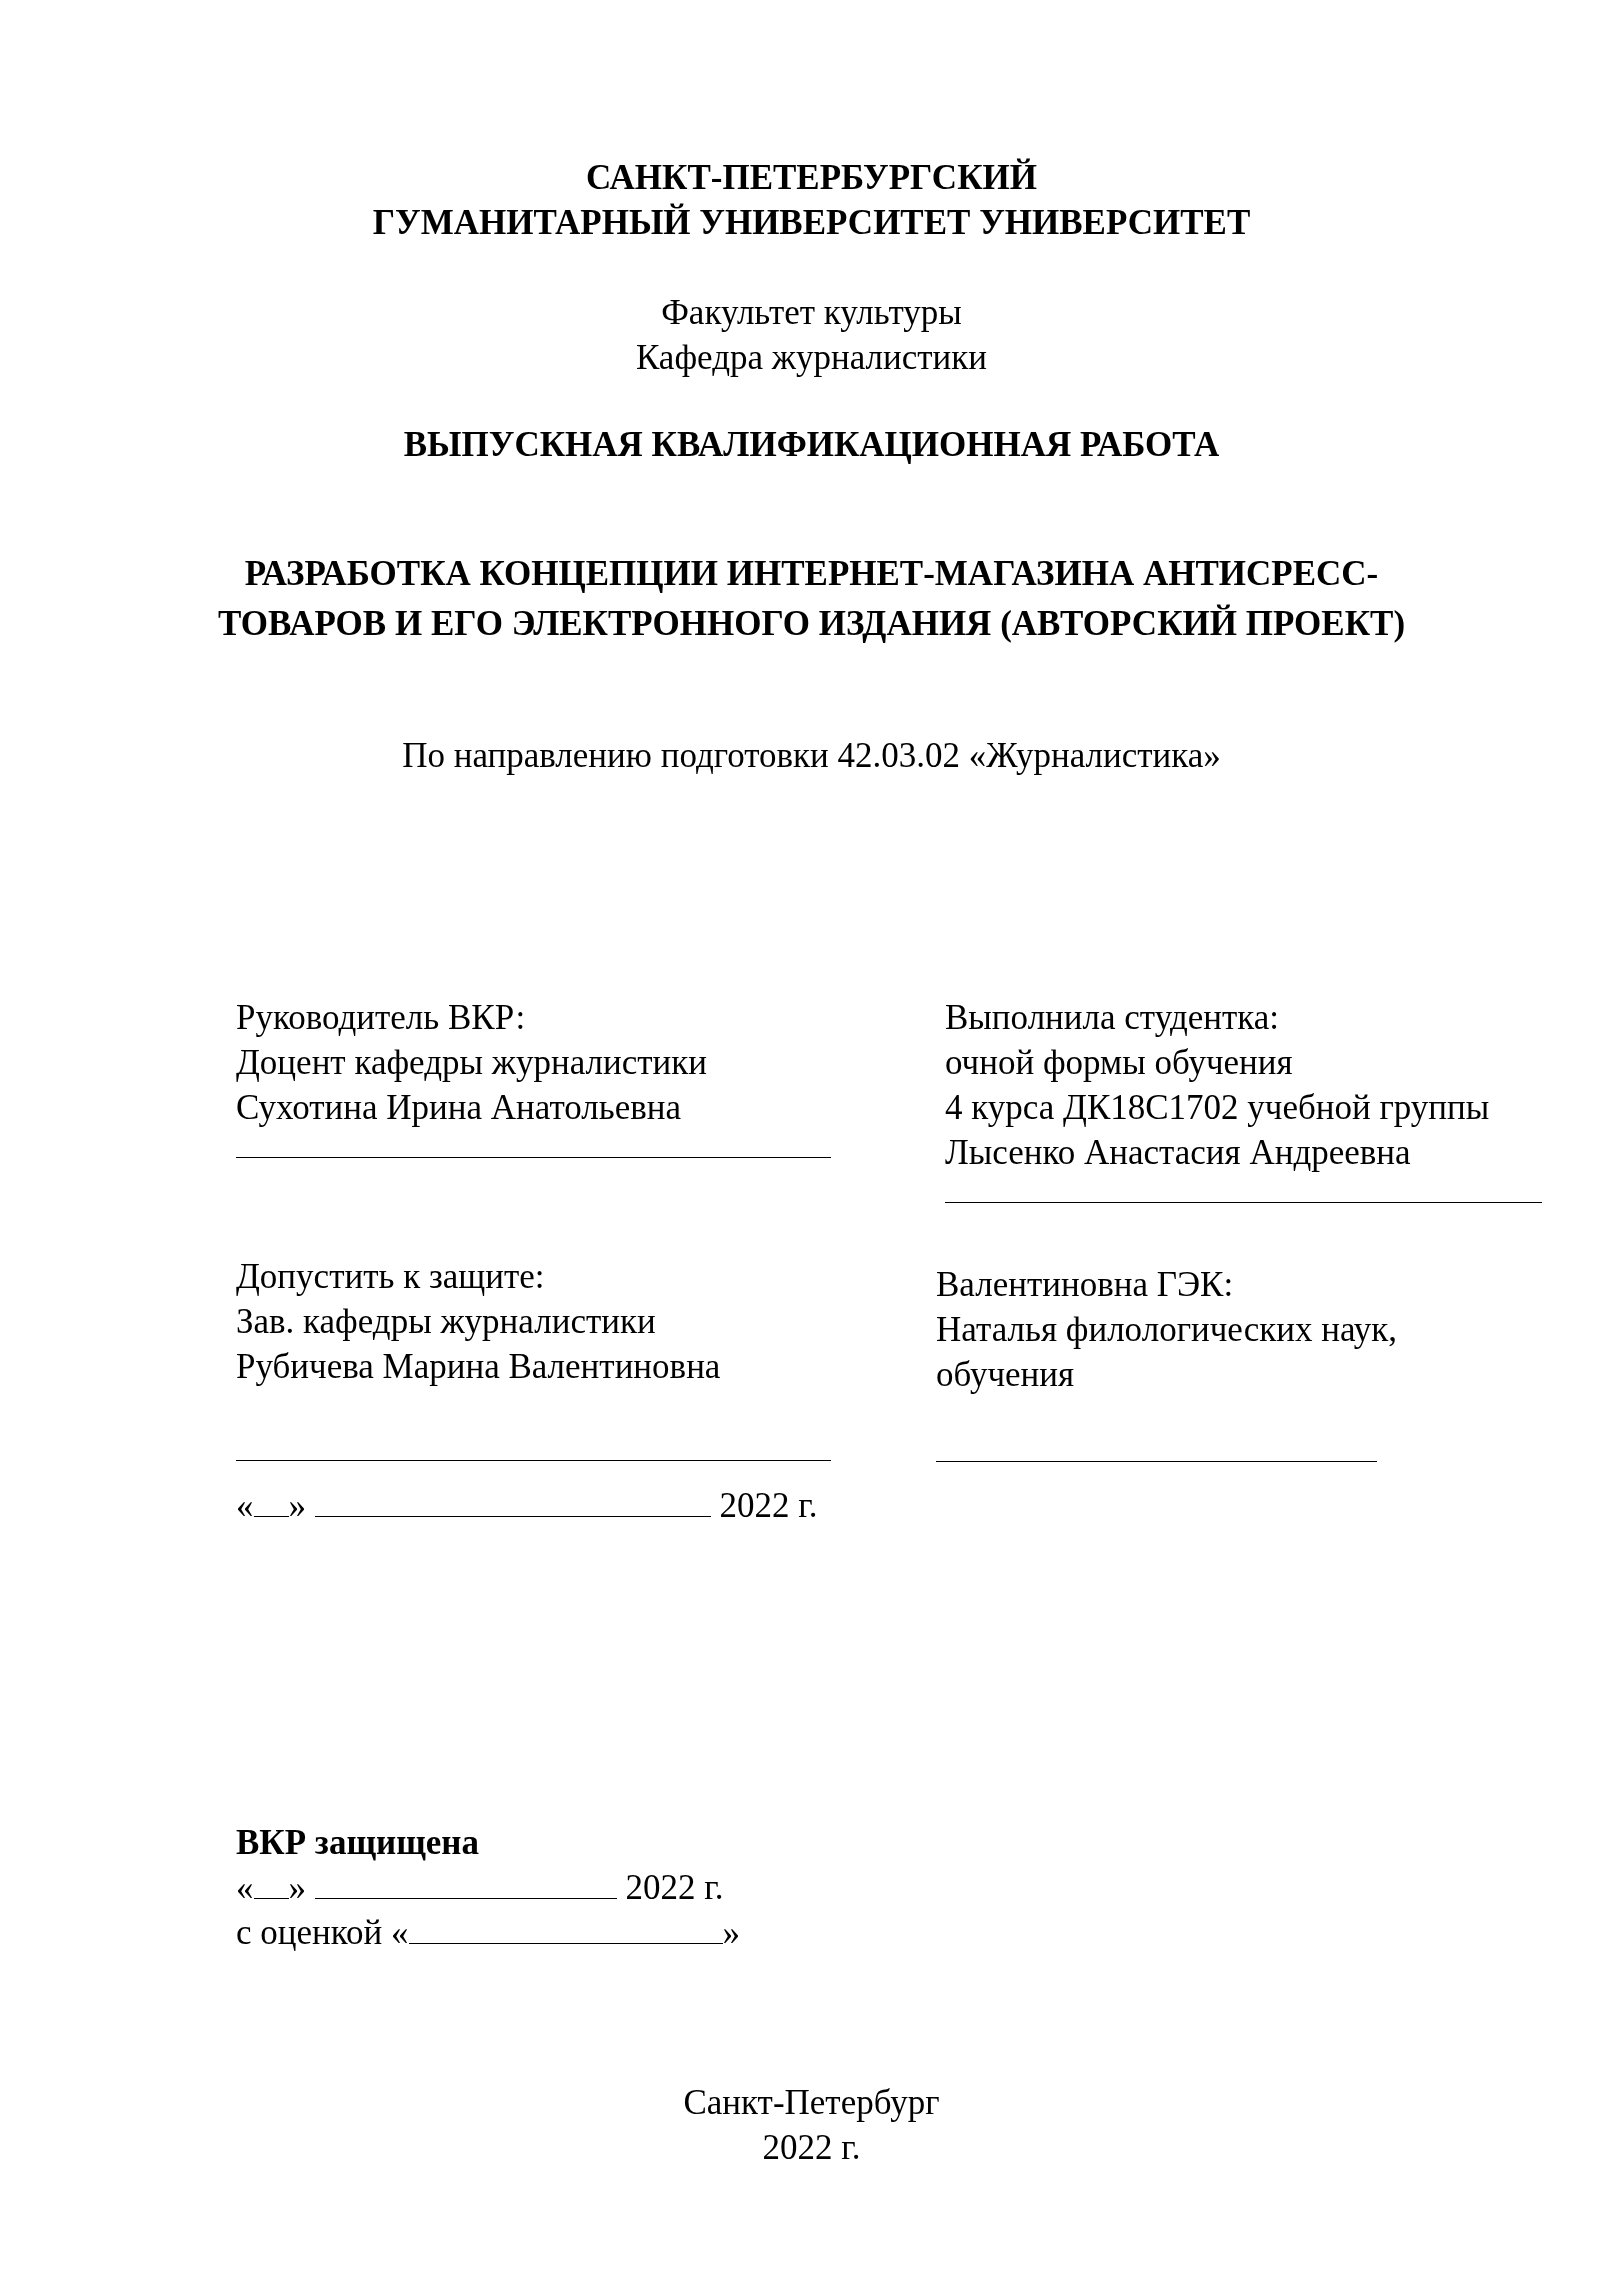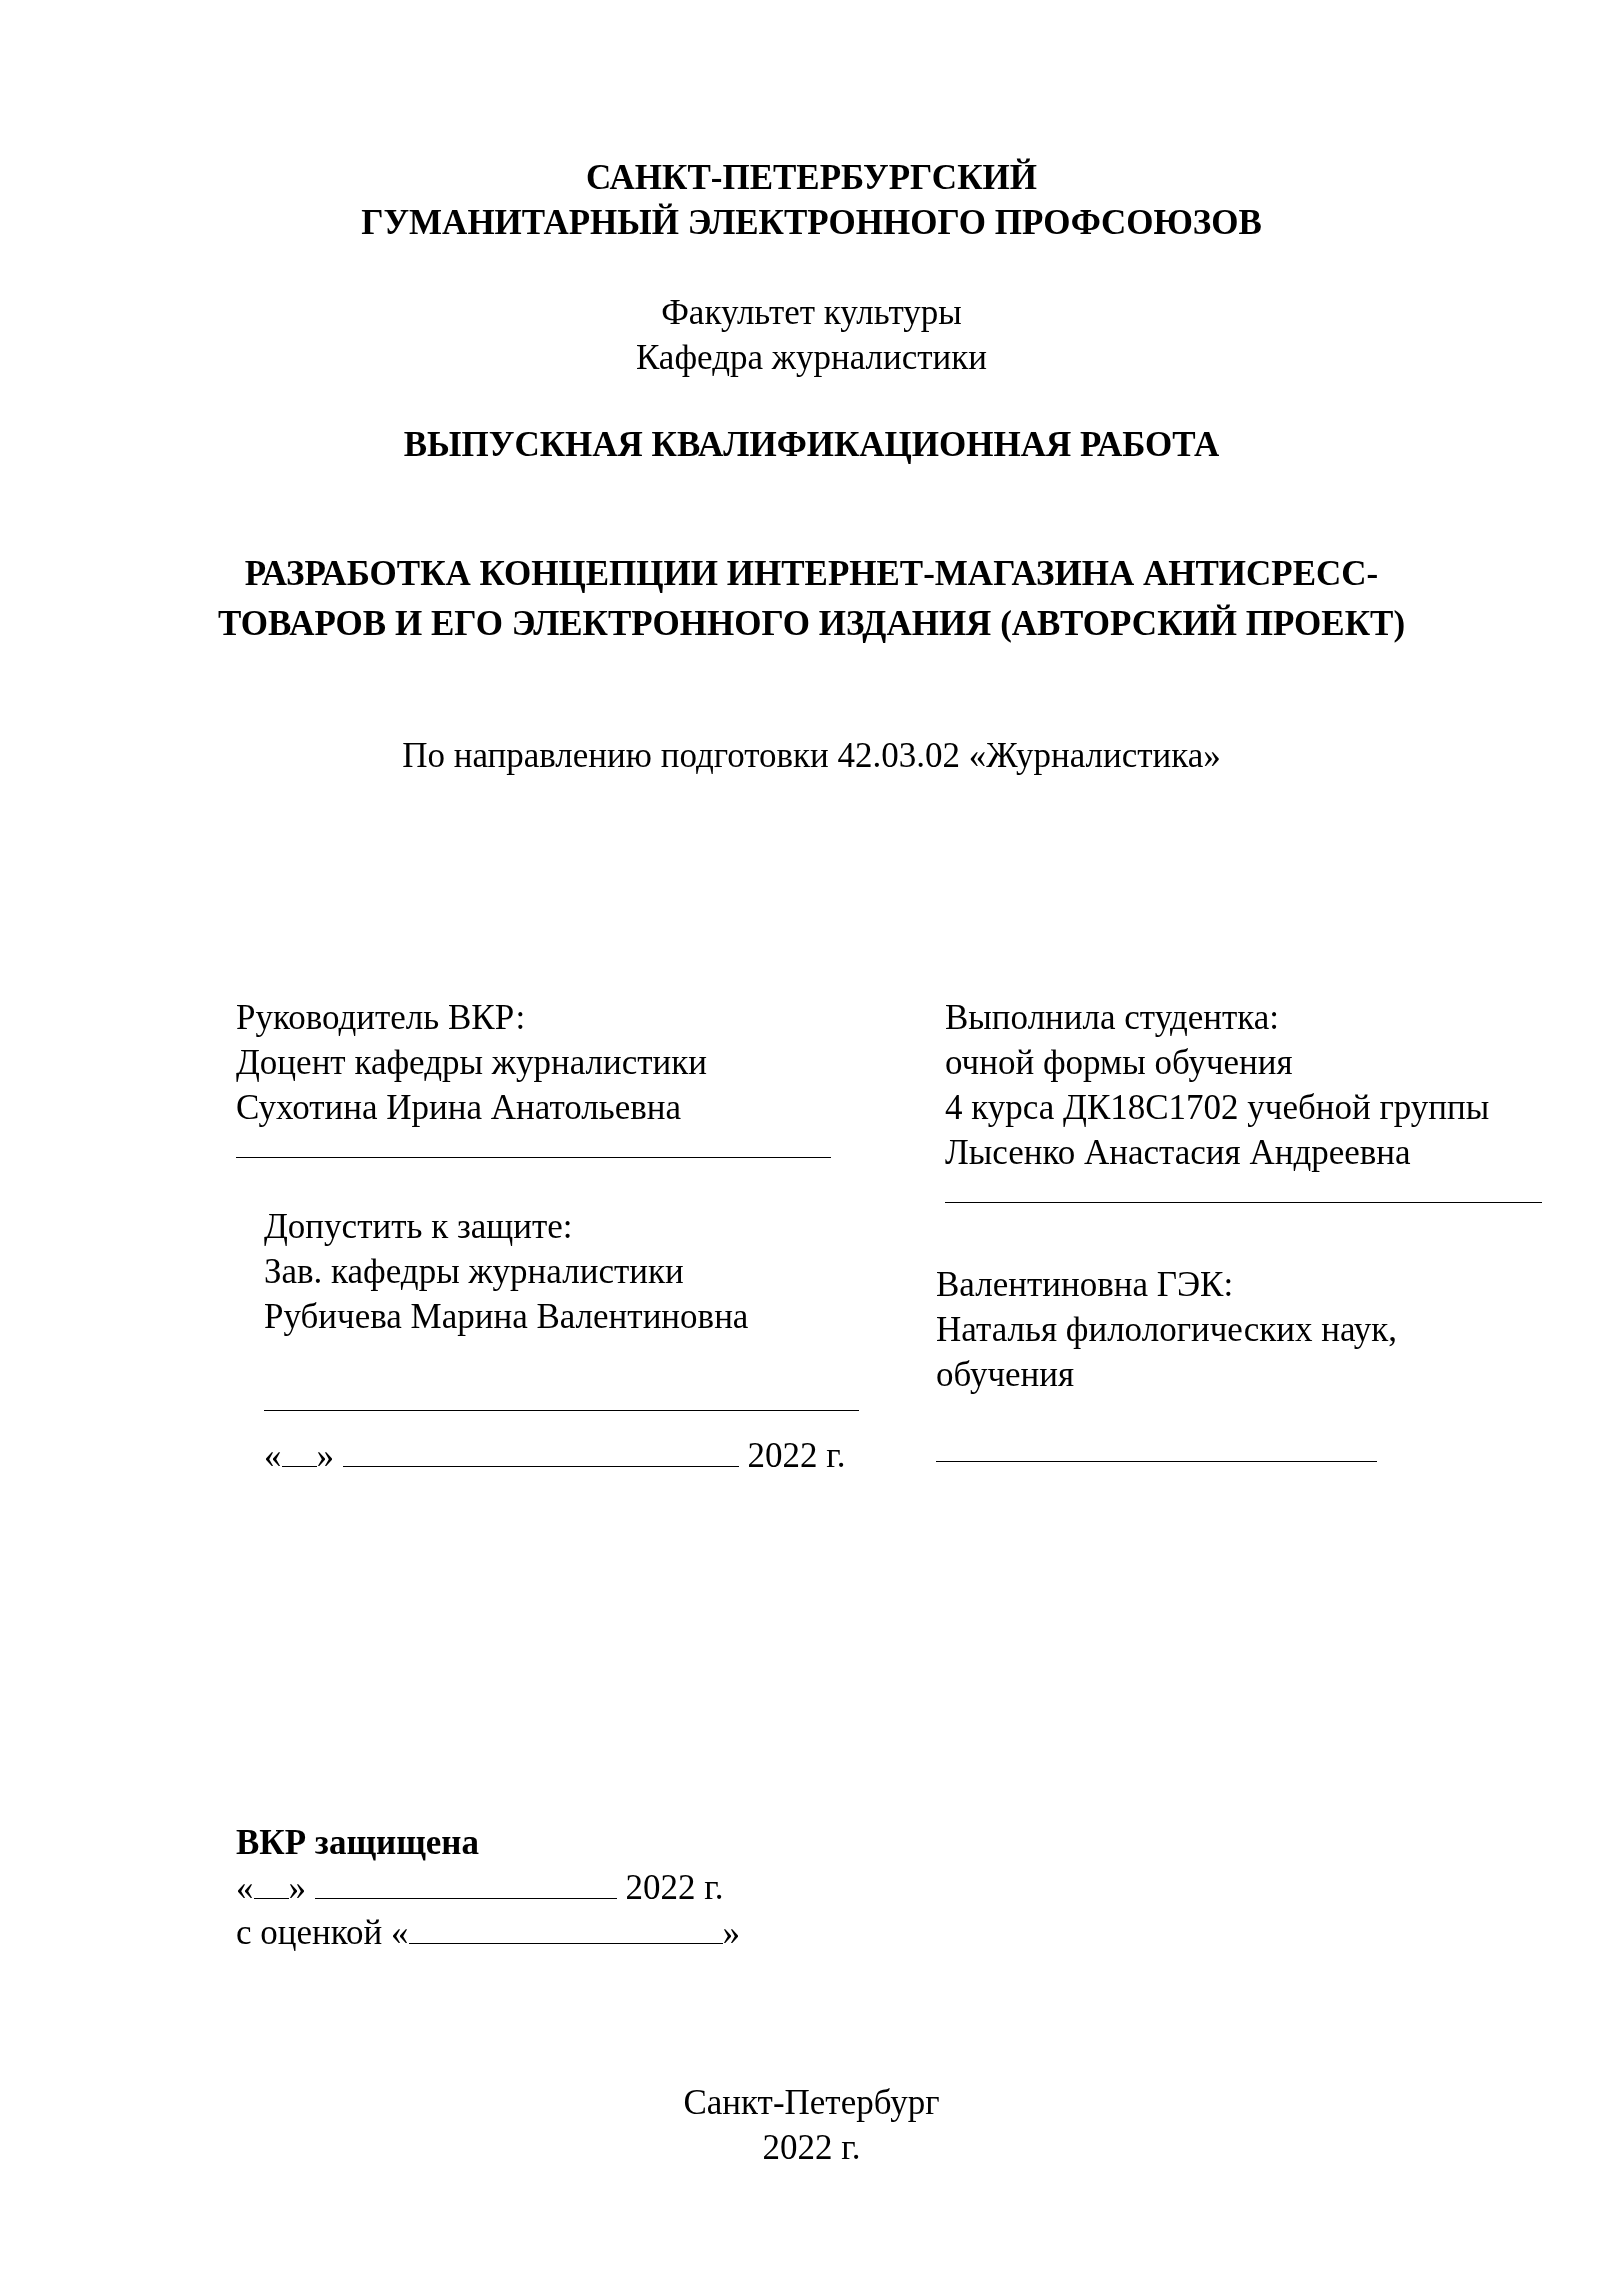--- a/index.html
+++ b/index.html
@@ -16,21 +16,21 @@
   .col { position: absolute; }
   .col .line { line-height: 45px; }
   .rule { display: block; border-bottom: 1.6px solid #000; height: 0; }
   .u { display: inline-block; border-bottom: 1.6px solid #000; height: 28px; vertical-align: baseline; }
 </style>
 </head>
 <body>
 
 <div class="abs center bold" style="top:155px;">
   <span class="line">САНКТ-ПЕТЕРБУРГСКИЙ</span>
-  <span class="line">ГУМАНИТАРНЫЙ ЭЛЕКТРОННОГО ПРОФСОЮЗОВ</span>
+  <span class="line">ГУМАНИТАРНЫЙ УНИВЕРСИТЕТ УНИВЕРСИТЕТ</span>
 </div>
 
 <div class="abs center" style="top:290px;">
   <span class="line">Факультет культуры</span>
   <span class="line">Кафедра журналистики</span>
 </div>
 
 <div class="abs center bold" style="top:422px;">
   <span class="line">ВЫПУСКНАЯ КВАЛИФИКАЦИОННАЯ РАБОТА</span>
 </div>
@@ -52,21 +52,21 @@
 </div>
 
 <div class="col" style="left:945px; top:995px; width:604px;">
   <span class="line">Выполнила студентка:</span>
   <span class="line">очной формы обучения</span>
   <span class="line">4 курса ДК18С1702 учебной группы</span>
   <span class="line">Лысенко Анастасия Андреевна</span>
   <span class="rule" style="width:597px; margin-top:27px;"></span>
 </div>
 
-<div class="col" style="left:236px; top:1204px; width:628px;margin-left:28px;">
+<div class="col" style="left:236px; top:1254px; width:628px;">
   <span class="line">Допустить к защите:</span>
   <span class="line">Зав. кафедры журналистики</span>
   <span class="line">Рубичева Марина Валентиновна</span>
   <span class="rule" style="width:595px; margin-top:71px;"></span>
   <span class="line" style="margin-top:22px;">
     <span>«</span><span class="u" style="width:35px;"></span><span>»</span>
     <span class="u" style="width:396px;"></span>
     <span>2022 г.</span>
   </span>
 </div>

